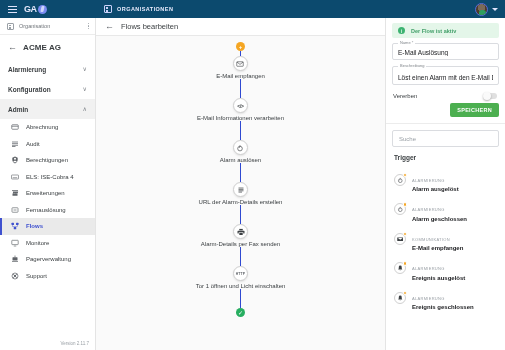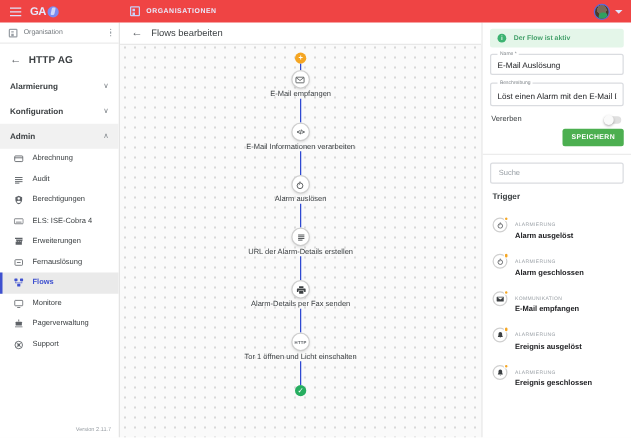--- a/index.html
+++ b/index.html
@@ -5,21 +5,21 @@
   * { box-sizing: border-box; margin: 0; padding: 0; }
   html, body {
     width: 505px; height: 350px;
     font-family: "Liberation Sans", sans-serif;
     background: #fff; overflow: hidden;
   }
   .app { position: relative; width: 505px; height: 350px; display: flex; flex-direction: column; }
 
   
   .topbar {
-    height: 18px; background: #ef4444; display: flex; align-items: center;
+    height: 18px; background: #0c4a6e; display: flex; align-items: center;
     flex: 0 0 18px; color: #fff; position: relative; z-index: 5;
   }
   .topbar-left { width: 96px; display: flex; align-items: center; gap: 7px; padding-left: 8px; }
   .hamburger { display: flex; flex-direction: column; gap: 2px; cursor: pointer; }
   .hamburger i { display: block; width: 9px; height: 1px; background: #dfe3fb; }
   .logo { display: flex; align-items: center; gap: 1px; }
   .logo-text { font-size: 9px; font-weight: 700; letter-spacing: -0.5px; color: #e6e9fc; }
   .logo-mark { width: 9px; height: 9px; border-radius: 50%; background: #7b8bf0; position: relative; }
   .logo-mark::after {
     content:""; position: absolute; left: 3px; top: 1px; width: 3px; height: 6px;
@@ -230,21 +230,21 @@
         <span class="org-row-label">Organisation</span>
         <span class="kebab">
             <i></i>
             <i></i>
             <i></i>
           </span>
       </div>
 
       <div class="acme-row">
         <span class="back-arrow">←</span>
-        <span class="acme-title">HTTP AG</span>
+        <span class="acme-title">ACME AG</span>
       </div>
 
       <div class="nav">
 
         <div class="nav-group">
           <span class="g-label">Alarmierung</span>
           <span class="chev">∨</span>
         </div>
 
         <div class="nav-group">

